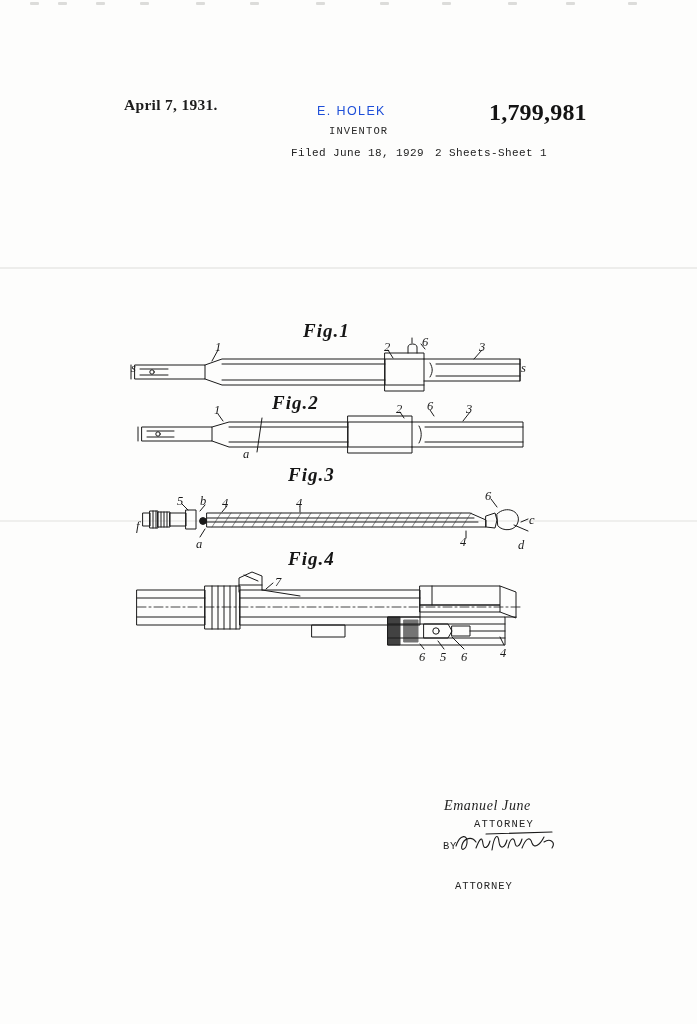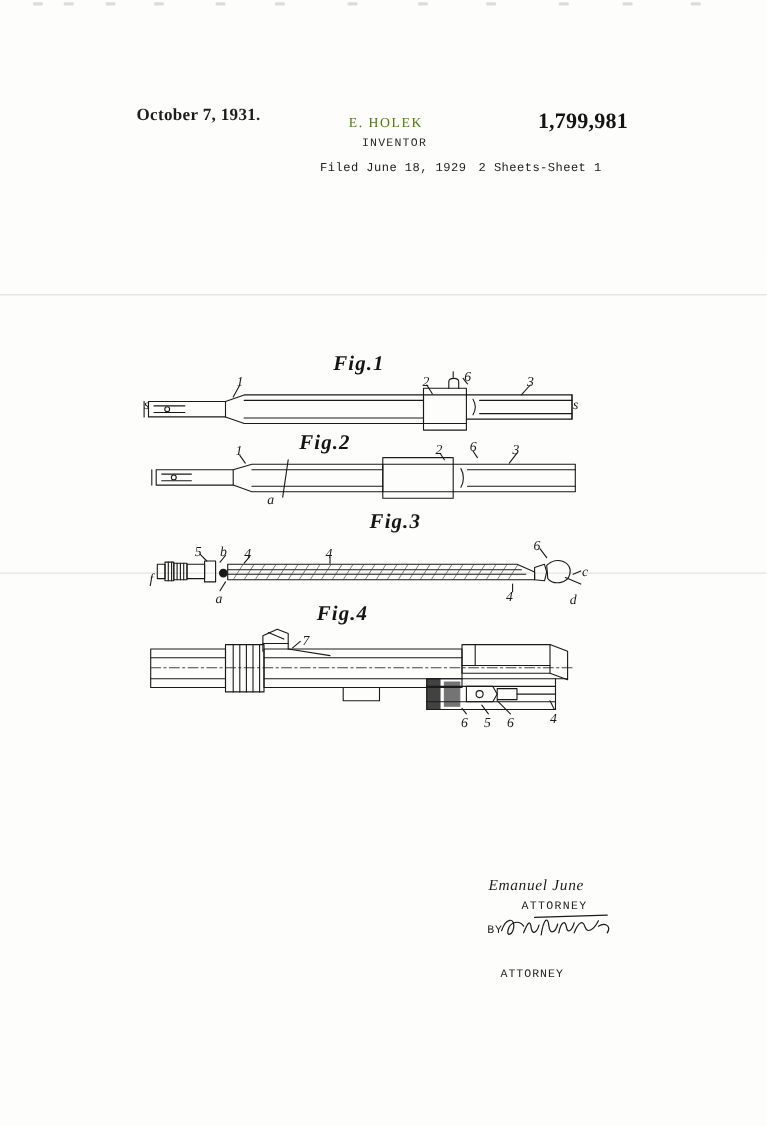--- a/index.html
+++ b/index.html
@@ -43,31 +43,31 @@
     left: 124px; top: 96px;
     font-family: "Liberation Serif", serif;
     font-weight: bold;
     font-size: 15.5px;
     letter-spacing: 0.3px;
     color: #1d1d1d;
   }
   .hdr-inventor {
     position: absolute;
     left: 317px; top: 104px;
-    font-family: Liberation Serif, serif;
+    font-family: Liberation Sans, sans-serif;
     font-size: 12.5px;
     letter-spacing: 1.4px;
-    color: #4d7c0f;
+    color: #1d4ed8;
   }
   .hdr-number {
     position: absolute;
     left: 489px; top: 99px;
     font-family: "Liberation Serif", serif;
     font-weight: bold;
-    font-size: 20px;
+    font-size: 24px;
     letter-spacing: 0.2px;
     color: #141414;
   }
   .hdr-title {
     position: absolute;
     left: 329px; top: 125px;
     font-family: "Liberation Mono", monospace;
     font-size: 10.5px;
     letter-spacing: 1.1px;
     color: #2a2a2a;
@@ -94,21 +94,21 @@
     position: absolute;
     font-family: "Liberation Serif", serif;
     font-style: italic;
     font-size: 19px;
     font-weight: bold;
     letter-spacing: 1px;
     color: #151515;
   }
   #figcap1 { left: 303px; top: 320px; }
   #figcap2 { left: 272px; top: 392px; }
-  #figcap3 { left: 288px; top: 464px; margin-left: 48px; }
+  #figcap3 { left: 288px; top: 464px; }
   #figcap4 { left: 288px; top: 548px; }
 
   
   .ref {
     position: absolute;
     font-family: "Liberation Serif", serif;
     font-style: italic;
     font-size: 12.5px;
     color: #1a1a1a;
   }
@@ -175,21 +175,21 @@
       <span style="left:196px"></span>
       <span style="left:250px"></span>
     <span style="left:316px"></span>
       <span style="left:380px"></span>
       <span style="left:442px"></span>
     <span style="left:508px"></span>
       <span style="left:566px"></span>
       <span style="left:628px"></span>
   </div>
 
-  <div class="hdr-date">October 7, 1931.</div>
+  <div class="hdr-date">April 7, 1931.</div>
   <div class="hdr-inventor">E. HOLEK</div>
   <div class="hdr-number">1,799,981</div>
   <div class="hdr-title">INVENTOR</div>
   <div class="hdr-filed">Filed June 18, 1929</div>
   <div class="hdr-sheets">2 Sheets-Sheet  1</div>
 
   <div class="figcap" id="figcap1">Fig.1</div>
   <div class="figcap" id="figcap2">Fig.2</div>
   <div class="figcap" id="figcap3">Fig.3</div>
   <div class="figcap" id="figcap4">Fig.4</div>

